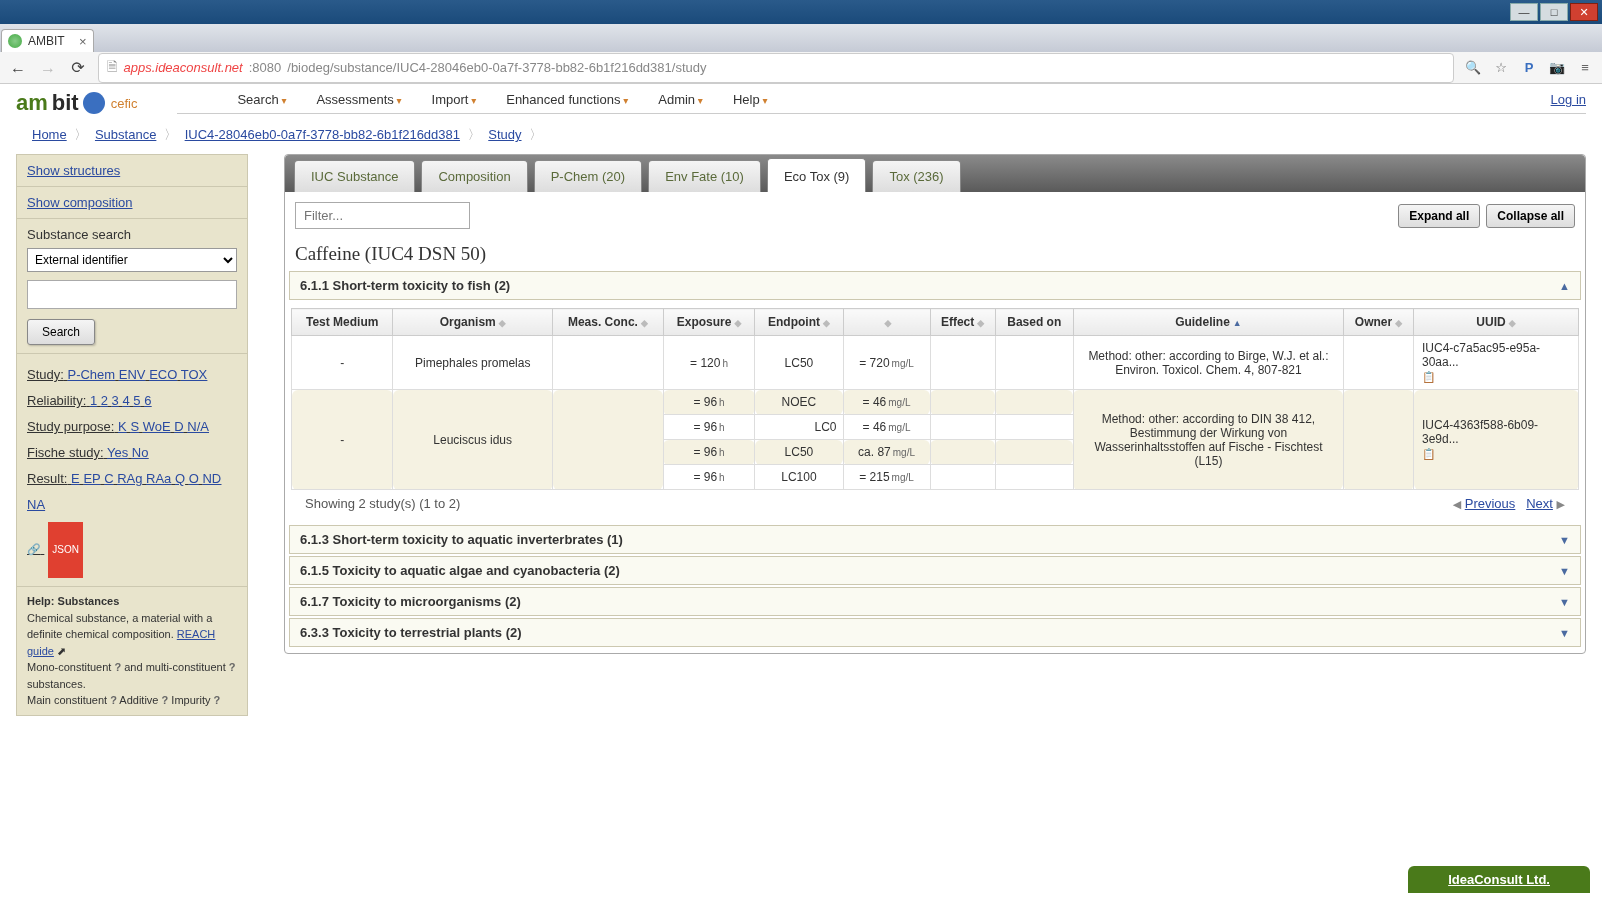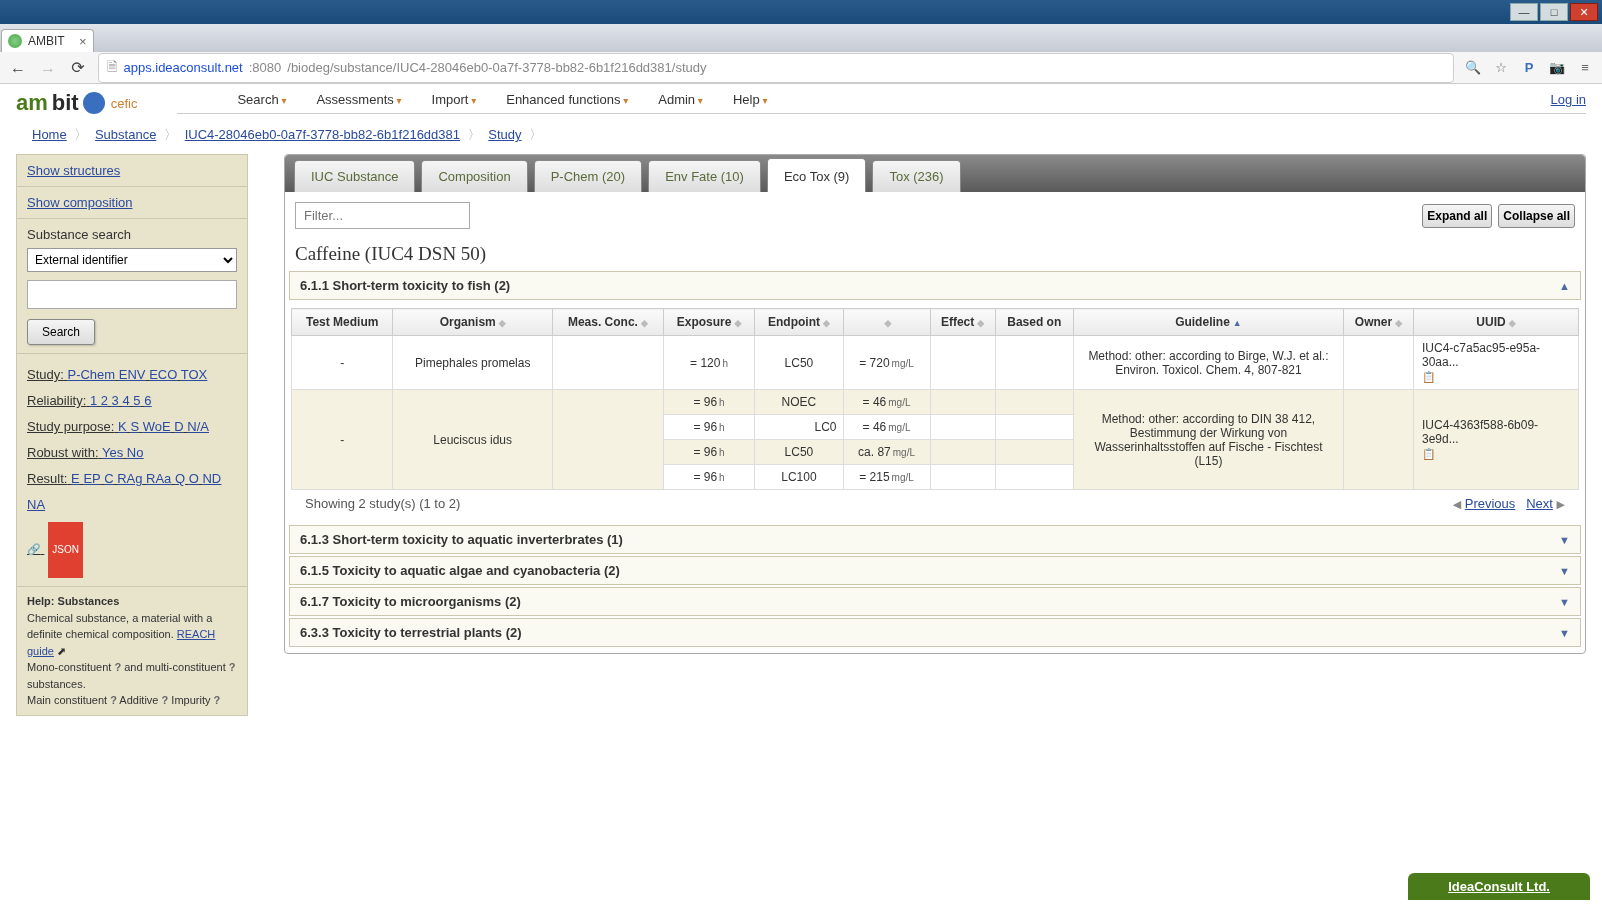--- a/index.html
+++ b/index.html
@@ -13,21 +13,21 @@
 
 .tabbar { background: linear-gradient(#e0e4ea, #c5cad5); height: 28px; display: flex; align-items: flex-end; padding: 0 1px; }
 .tab { background: #fff; border: 1px solid #aaa; border-bottom: none; border-radius: 4px 4px 0 0; padding: 4px 28px 4px 26px; position: relative; font-size: 12px; display: flex; align-items: center; gap: 6px; }
 .tab .favicon { position: absolute; left: 6px; width: 14px; height: 14px; border-radius: 50%; background: radial-gradient(#8c8, #4a4); }
 .tab .close { position: absolute; right: 6px; color: #666; cursor: pointer; font-size: 13px; }
 
 .addrbar { background: #f5f5f5; border-bottom: 1px solid #ccc; height: 32px; display: flex; align-items: center; padding: 0 8px; gap: 10px; }
 .nav-btn { width: 20px; height: 20px; display: inline-flex; align-items: center; justify-content: center; color: #444; cursor: pointer; font-size: 16px; }
 .addr { flex: 1; background: #fff; border: 1px solid #ccc; border-radius: 4px; padding: 3px 8px; font-size: 13px; display: flex; align-items: center; gap: 6px; }
 .addr .doc-icon { color: #888; }
-.addr .host { color: #1d4ed8; }
+.addr .host { color: #ef4444; font-style: italic; }
 .addr .path { color: #888; }
 .chrome-icon { width: 18px; height: 18px; display: inline-flex; align-items: center; justify-content: center; cursor: pointer; color: #666; }
 
 
 .app-header { display: flex; align-items: center; padding: 6px 16px 0 16px; }
 .logo { display: flex; align-items: center; font-size: 22px; font-weight: bold; gap: 4px; }
 .logo .am { color: #4a7a1a; }
 .logo .bit { color: #2a2a2a; }
 .logo-flower { width: 22px; height: 22px; background: #3a6fc0; border-radius: 50%; position: relative; }
 .logo .cefic { color: #d08030; font-size: 13px; font-weight: normal; margin-left: 2px; }
@@ -63,49 +63,49 @@
 .qmark { color: #666; font-weight: bold; }
 
 
 .tabs-wrap { border: 1px solid #aaa; border-radius: 4px; background: #fff; }
 .tabstrip { background: linear-gradient(#8a8a8a, #5a5a5a); border-radius: 4px 4px 0 0; display: flex; padding-left: 6px; }
 .tabbtn { background: linear-gradient(#f5f5f5, #ddd); border: 1px solid #888; border-bottom: none; border-radius: 4px 4px 0 0; padding: 8px 16px; margin: 5px 3px 0 3px; cursor: pointer; color: #5a6a3a; font-size: 13px; }
 .tabbtn.active { background: #fff; color: #333; margin-top: 3px; padding-top: 10px; }
 
 .tab-toolbar { display: flex; padding: 10px; align-items: center; }
 .filter-input { border: 1px solid #aaa; padding: 5px 8px; width: 175px; font-size: 13px; }
-.exp-btn { margin-left: auto; background: linear-gradient(#f5f5f5, #ddd); border: 1px solid #888; border-radius: 3px; padding: 4px 4px; cursor: pointer; font-size: 12px; font-weight: bold; }
+.exp-btn { margin-left: auto; background: linear-gradient(#f5f5f5, #ddd); border: 1px solid #888; border-radius: 3px; padding: 4px 10px; cursor: pointer; font-size: 12px; font-weight: bold; }
 .exp-btn + .exp-btn { margin-left: 6px; }
 
 .substance-title { font-family: Georgia, serif; font-size: 19px; padding: 4px 10px; }
 
 
 .acc-head { background: #fafaf2; border: 1px solid #ccc8b0; padding: 6px 10px; font-weight: bold; cursor: pointer; display: flex; align-items: center; margin: 2px 4px; }
 .acc-arrow { margin-left: auto; color: #4a6aa0; font-size: 11px; }
 .acc-body { padding: 6px 6px 2px 6px; }
 
 
 .dtable { width: 100%; border-collapse: collapse; font-size: 12px; }
 .dtable th { background: linear-gradient(#fafafa, #eaeaea); border: 1px solid #ccc; padding: 6px 4px; font-weight: bold; position: relative; }
 .dtable th .sort { color: #bbb; font-size: 9px; margin-left: 3px; }
 .dtable th .sort-active { color: #4a6aa0; }
 .dtable td { border: 1px solid #ddd; padding: 5px 6px; text-align: center; }
-.dtable tr.odd td { background: #f5f2e2; }
+.dtable tr.odd td { background: #f5f2e2; border-radius: 6px; }
 .dtable .unit { font-size: 10px; color: #666; margin-left: 2px; }
 .dtable .guideline { font-size: 12px; }
 .dtable .uuid { font-size: 12px; text-align: left; padding-left: 8px; }
 .clip-ico { color: #666; font-size: 11px; display: block; text-align: left; margin-top: 2px; }
 
 .table-footer { display: flex; align-items: center; padding: 6px 14px 10px 14px; color: #555; }
 .pager { margin-left: auto; }
 .pager-link { color: #2a4aa0; text-decoration: underline; cursor: pointer; }
 .pager-arrow { color: #888; font-size: 11px; }
 
 
-.footer-badge { position: fixed; right: 12px; bottom: 9px; background: #4a7a1a; color: #fff; padding: 6px 40px; border-radius: 6px 6px 0 0; font-weight: bold; text-decoration: underline; cursor: pointer; }
+.footer-badge { position: fixed; right: 12px; bottom: 16px; background: #4a7a1a; color: #fff; padding: 6px 40px; border-radius: 6px 6px 0 0; font-weight: bold; text-decoration: underline; cursor: pointer; }
 </style>
 </head>
 <body>
 
 <div class="browser-chrome">
   <span class="win-btn win-min">—</span>
   <span class="win-btn win-max">□</span>
   <span class="win-btn win-close">✕</span>
 </div>
 <div class="tabbar">
@@ -191,21 +191,21 @@
       </div>
       <div>
         <span>Study purpose:</span>
         <a>K</a>
         <a>S</a>
         <a>WoE</a>
         <a>D</a>
         <a>N/A</a>
       </div>
       <div>
-        <span>Robust with:</span>
+        <span>Fische study:</span>
         <a>Yes</a>
         <a>No</a>
       </div>
       <div>
         <span>Result:</span>
         <a>E</a>
         <a>EP</a>
         <a>C</a>
         <a>RAg</a>
         <a>RAa</a>

